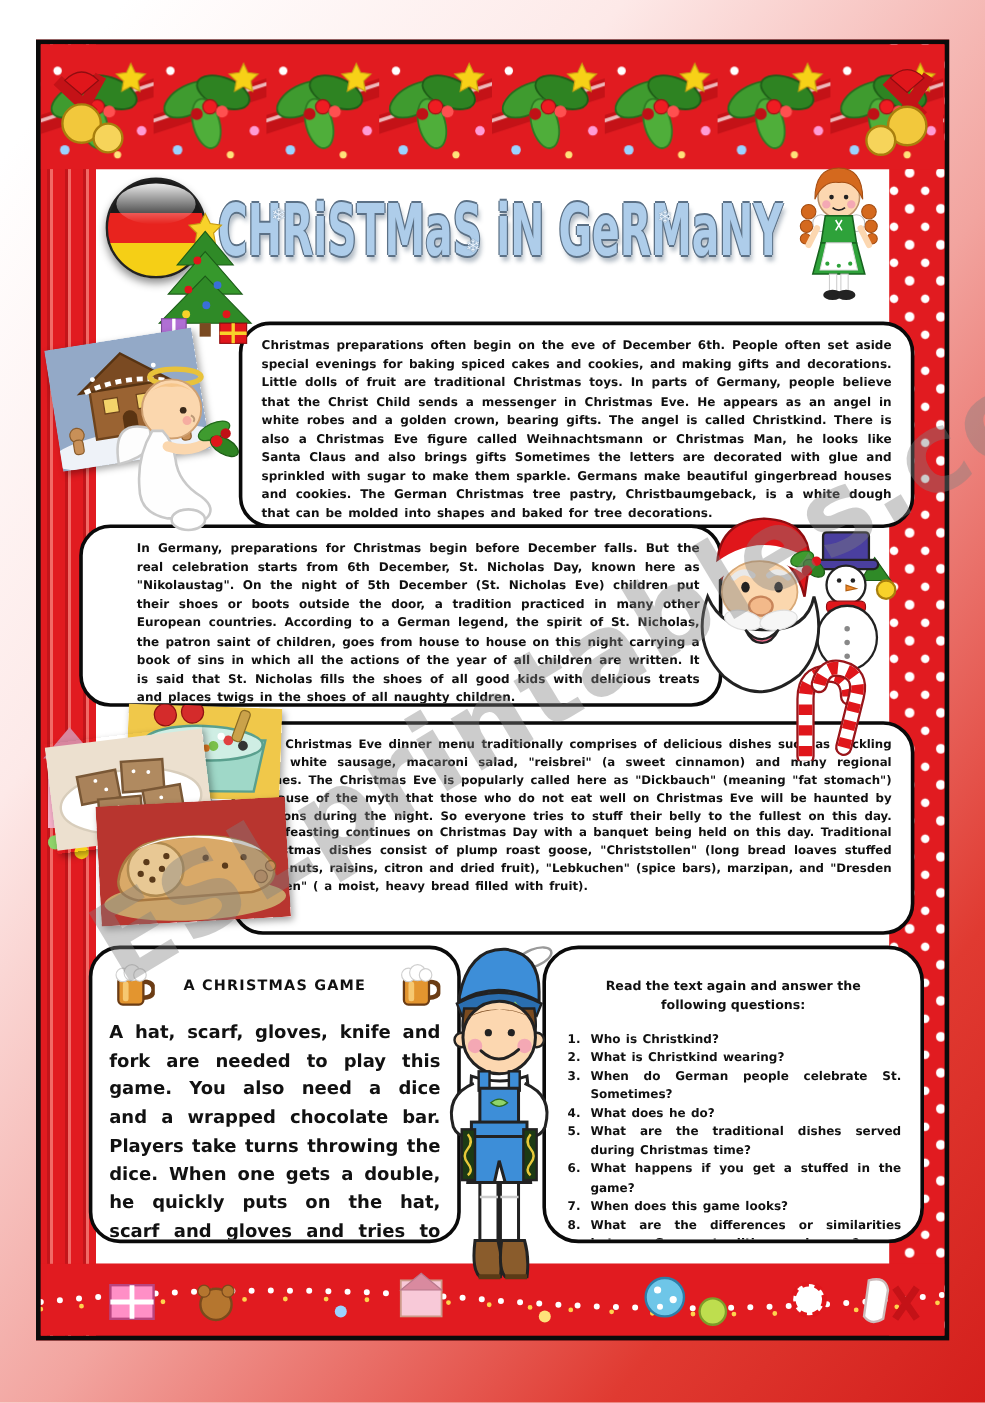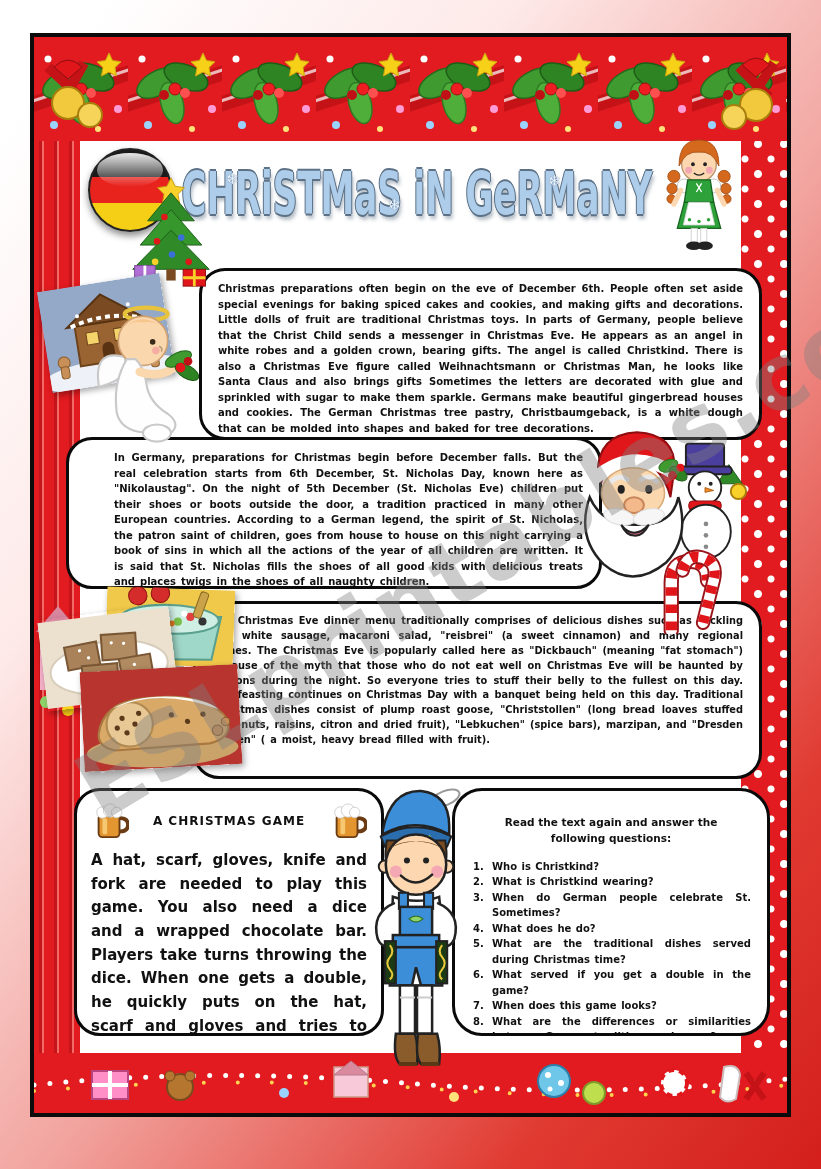--- a/index.html
+++ b/index.html
@@ -386,21 +386,21 @@
       <li>
           <span class="q-num">4.</span>
           <span class="q-text">What does he do?</span>
         </li>
       <li>
           <span class="q-num">5.</span>
           <span class="q-text">What are the traditional dishes served during Christmas time?</span>
         </li>
       <li>
           <span class="q-num">6.</span>
-          <span class="q-text">What served if you get a double in the game?</span>
+          <span class="q-text">What happens if you get a stuffed in the game?</span>
         </li>
       <li>
           <span class="q-num">7.</span>
           <span class="q-text">When does this game looks?</span>
         </li>
       <li>
           <span class="q-num">8.</span>
           <span class="q-text">What are the differences or similarities between German traditions and yours?</span>
         </li>
     </ul>

